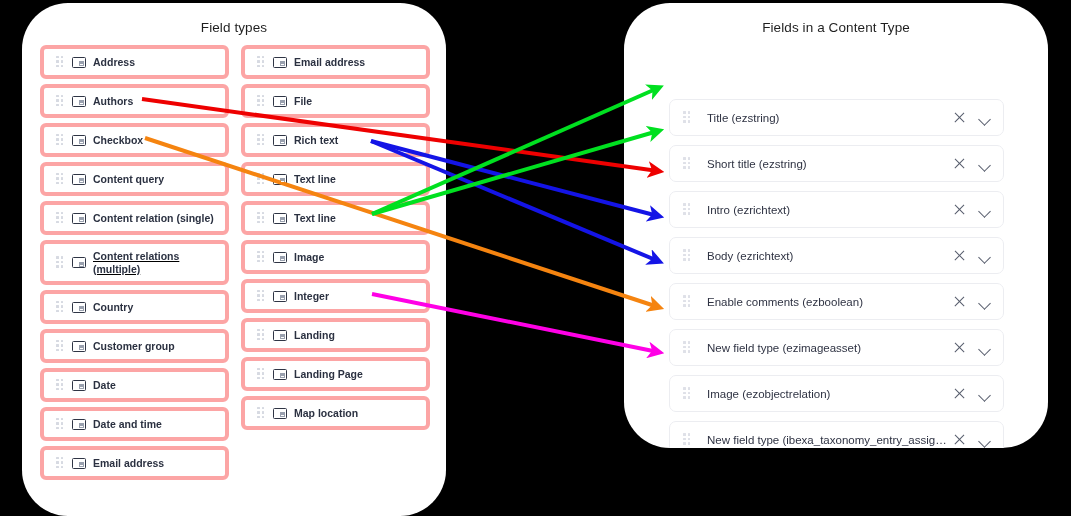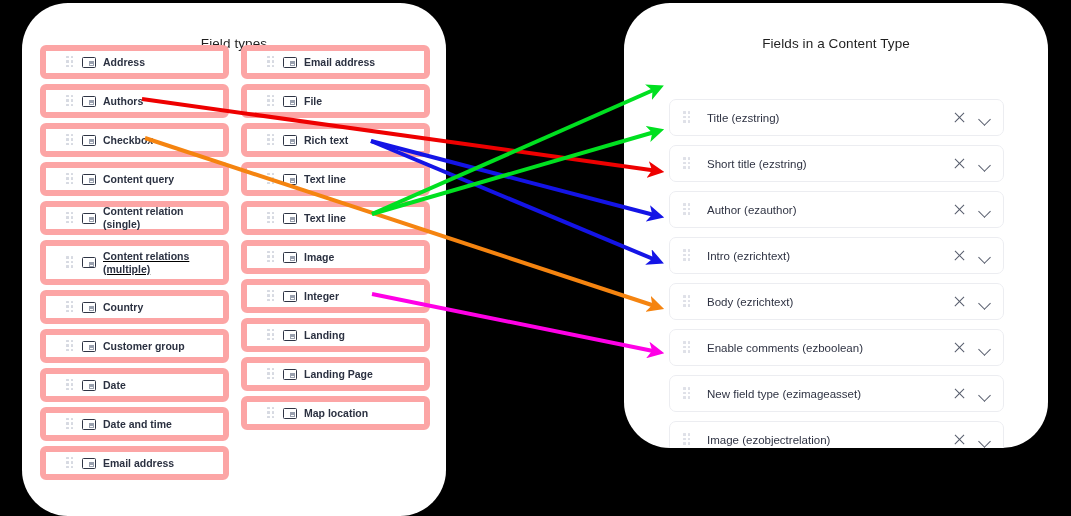--- a/index.html
+++ b/index.html
@@ -23,43 +23,42 @@
 
   .panel-title{
     position:absolute;
     top:17px;
     left:0; right:0;
     text-align:center;
     font-size:13.5px;
     color:#1f1f1f;
     font-family:"Liberation Sans", sans-serif;
     letter-spacing:0.1px;
-    margin-top:16px;
   }
 
   
   .ft-cols{
     position:absolute;
     left:18px; top:42px;
     width:390px;
     display:flex;
     gap:12px;
   }
   .ft-col{ width:189px; display:flex; flex-direction:column; gap:5px; }
 
   .ft-card{
     position:relative;
     box-sizing:border-box;
     height:34px;
     background:#ffffff;
-    border:6px solid #fca5a5;
+    border:4px solid #fca5a5;
     border-radius:6px;
     display:flex;
     align-items:center;
-    padding-left:20px;
+    padding-left:12px;
     box-shadow:0 0 0 0 rgba(0,0,0,0);
   }
   .ft-card.tall{ height:45px;text-decoration:underline; }
 
   .grip{
     width:9px;height:13px;
     display:grid;
     grid-template-columns:repeat(2,3px);
     grid-template-rows:repeat(3,3px);
     gap:1.5px;
@@ -459,33 +458,20 @@
         </div>
         <div class="cf-card">
           <span class="cf-grip">
             <i></i>
             <i></i>
             <i></i>
             <i></i>
             <i></i>
             <i></i>
           </span>
-          <span class="cf-label">Author (ezauthor)</span>
-          <span class="cf-x"></span>
-          <span class="cf-chev"></span>
-        </div>
-        <div class="cf-card">
-          <span class="cf-grip">
-            <i></i>
-            <i></i>
-            <i></i>
-            <i></i>
-            <i></i>
-            <i></i>
-          </span>
           <span class="cf-label">Intro (ezrichtext)</span>
           <span class="cf-x"></span>
           <span class="cf-chev"></span>
         </div>
         <div class="cf-card">
           <span class="cf-grip">
             <i></i>
             <i></i>
             <i></i>
             <i></i>
@@ -537,20 +523,21 @@
         </div>
         <div class="cf-card">
           <span class="cf-grip">
             <i></i>
             <i></i>
             <i></i>
             <i></i>
             <i></i>
             <i></i>
           </span>
+          <span class="cf-label">New field type (ibexa_taxonomy_entry_assign…</span>
           <span class="cf-x"></span>
           <span class="cf-chev"></span>
         </div>
       </div>
   </div>
 
   <svg id="arrows" viewBox="0 0 1071 516">
       <defs>
         <marker id="m0" markerWidth="4.2" markerHeight="4.2" refX="2.6" refY="2.1" orient="auto" markerUnits="strokeWidth">
           <path d="M0,0 L4.2,2.1 L0,4.2 L1.1,2.1 Z" fill="#ee0000"></path>

